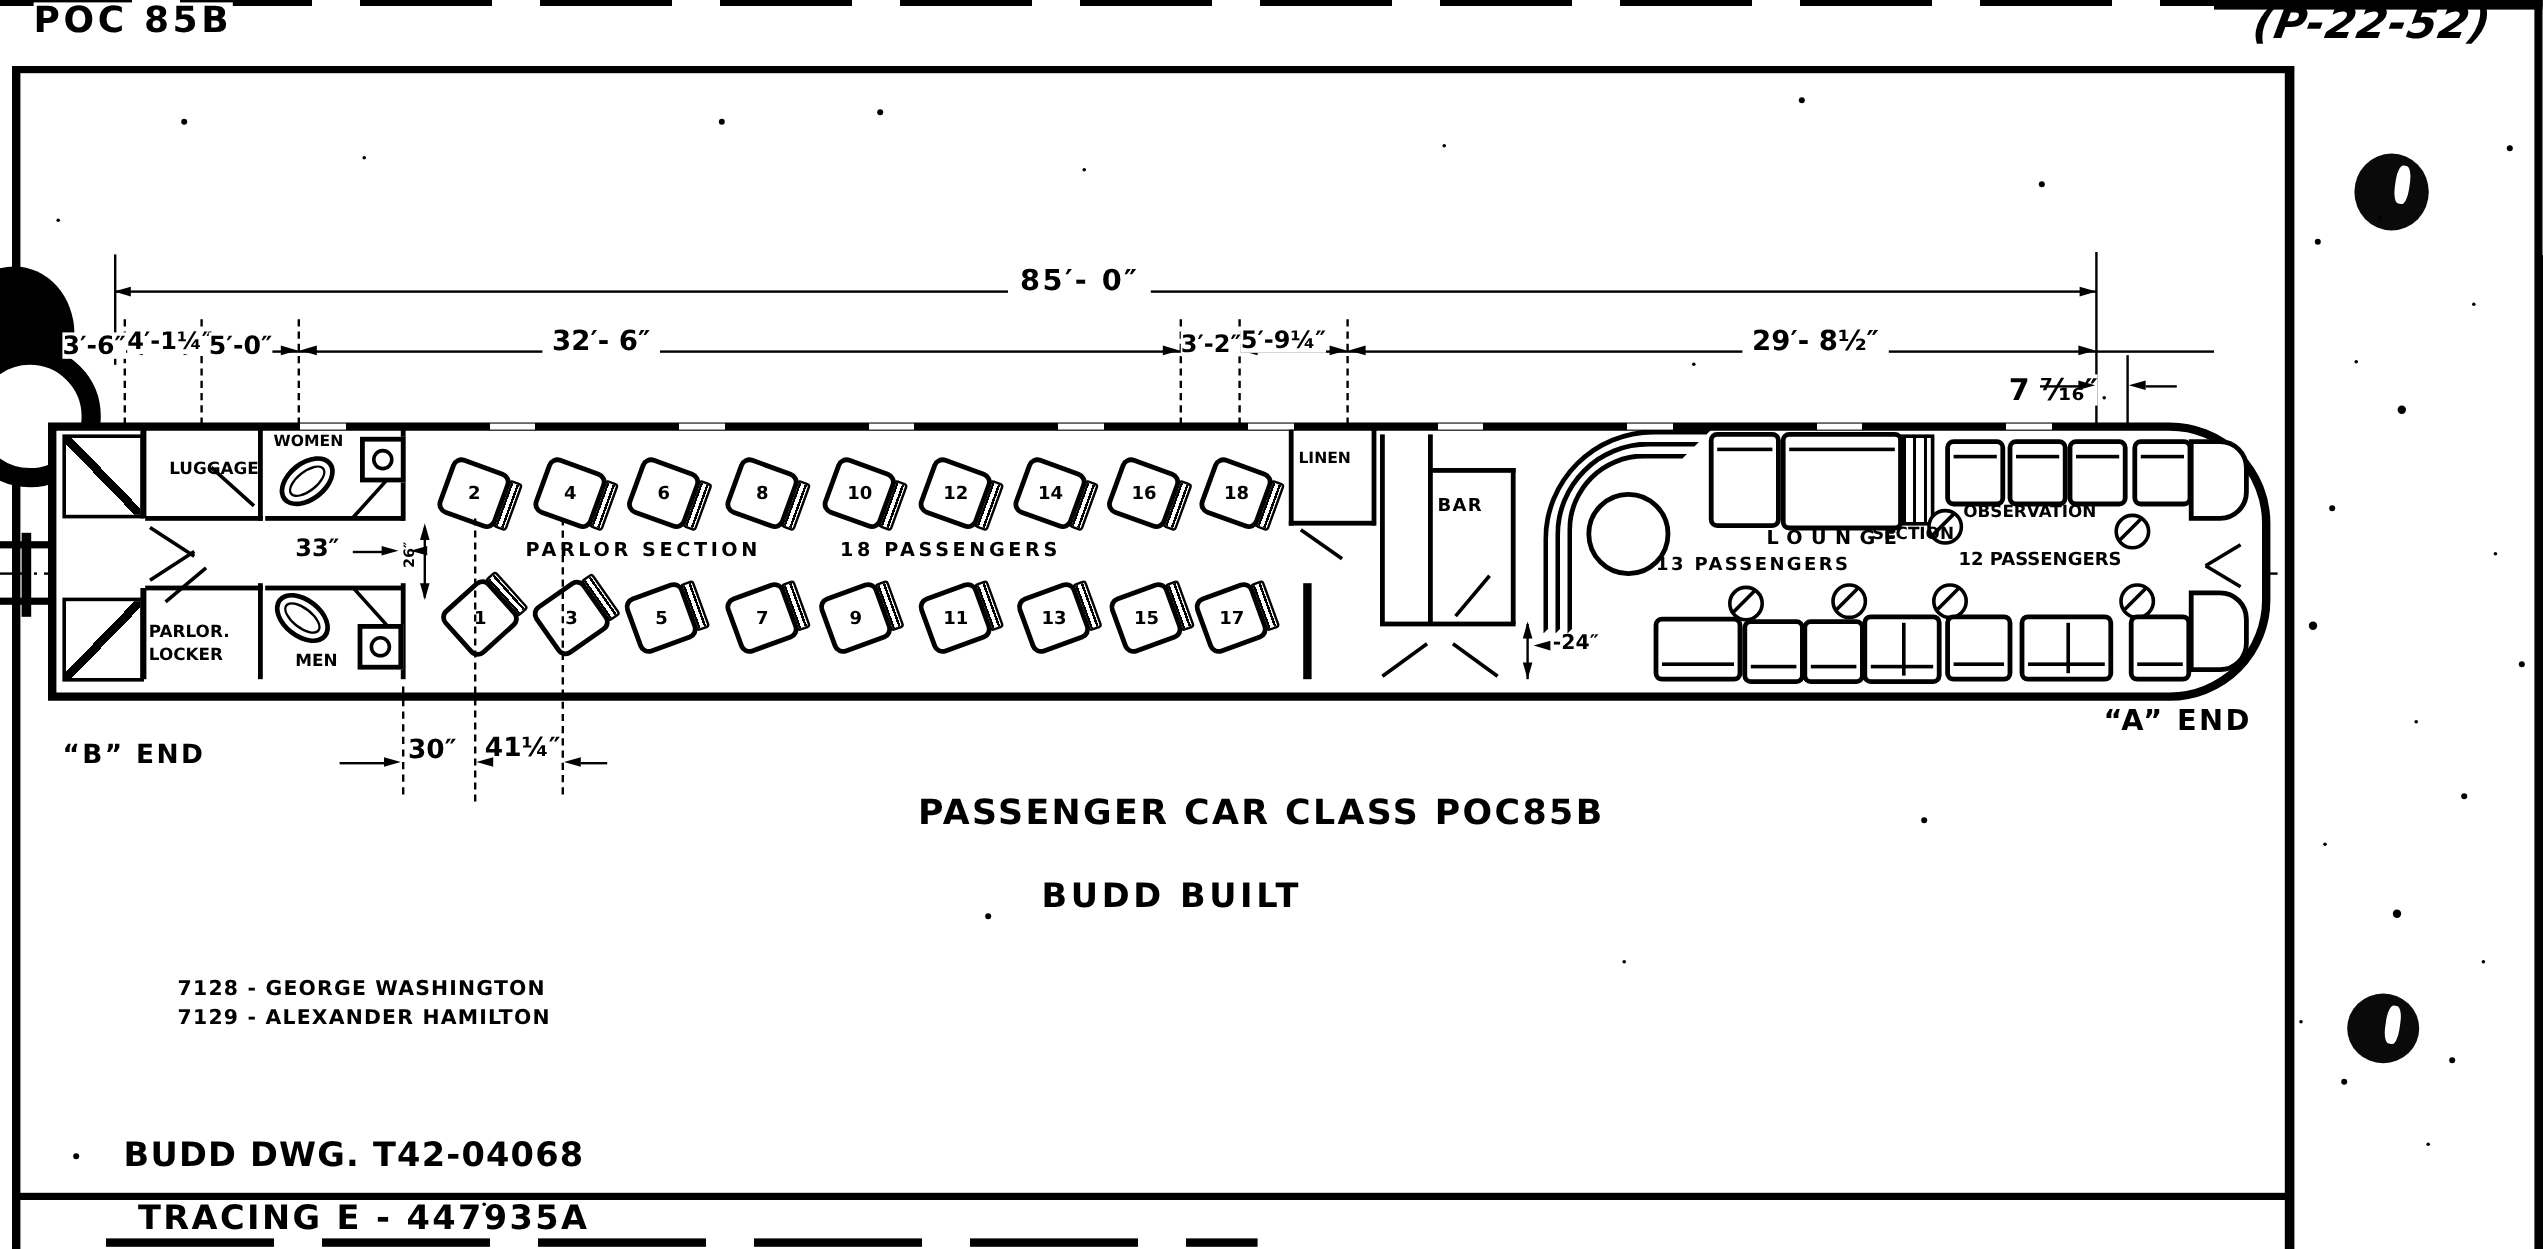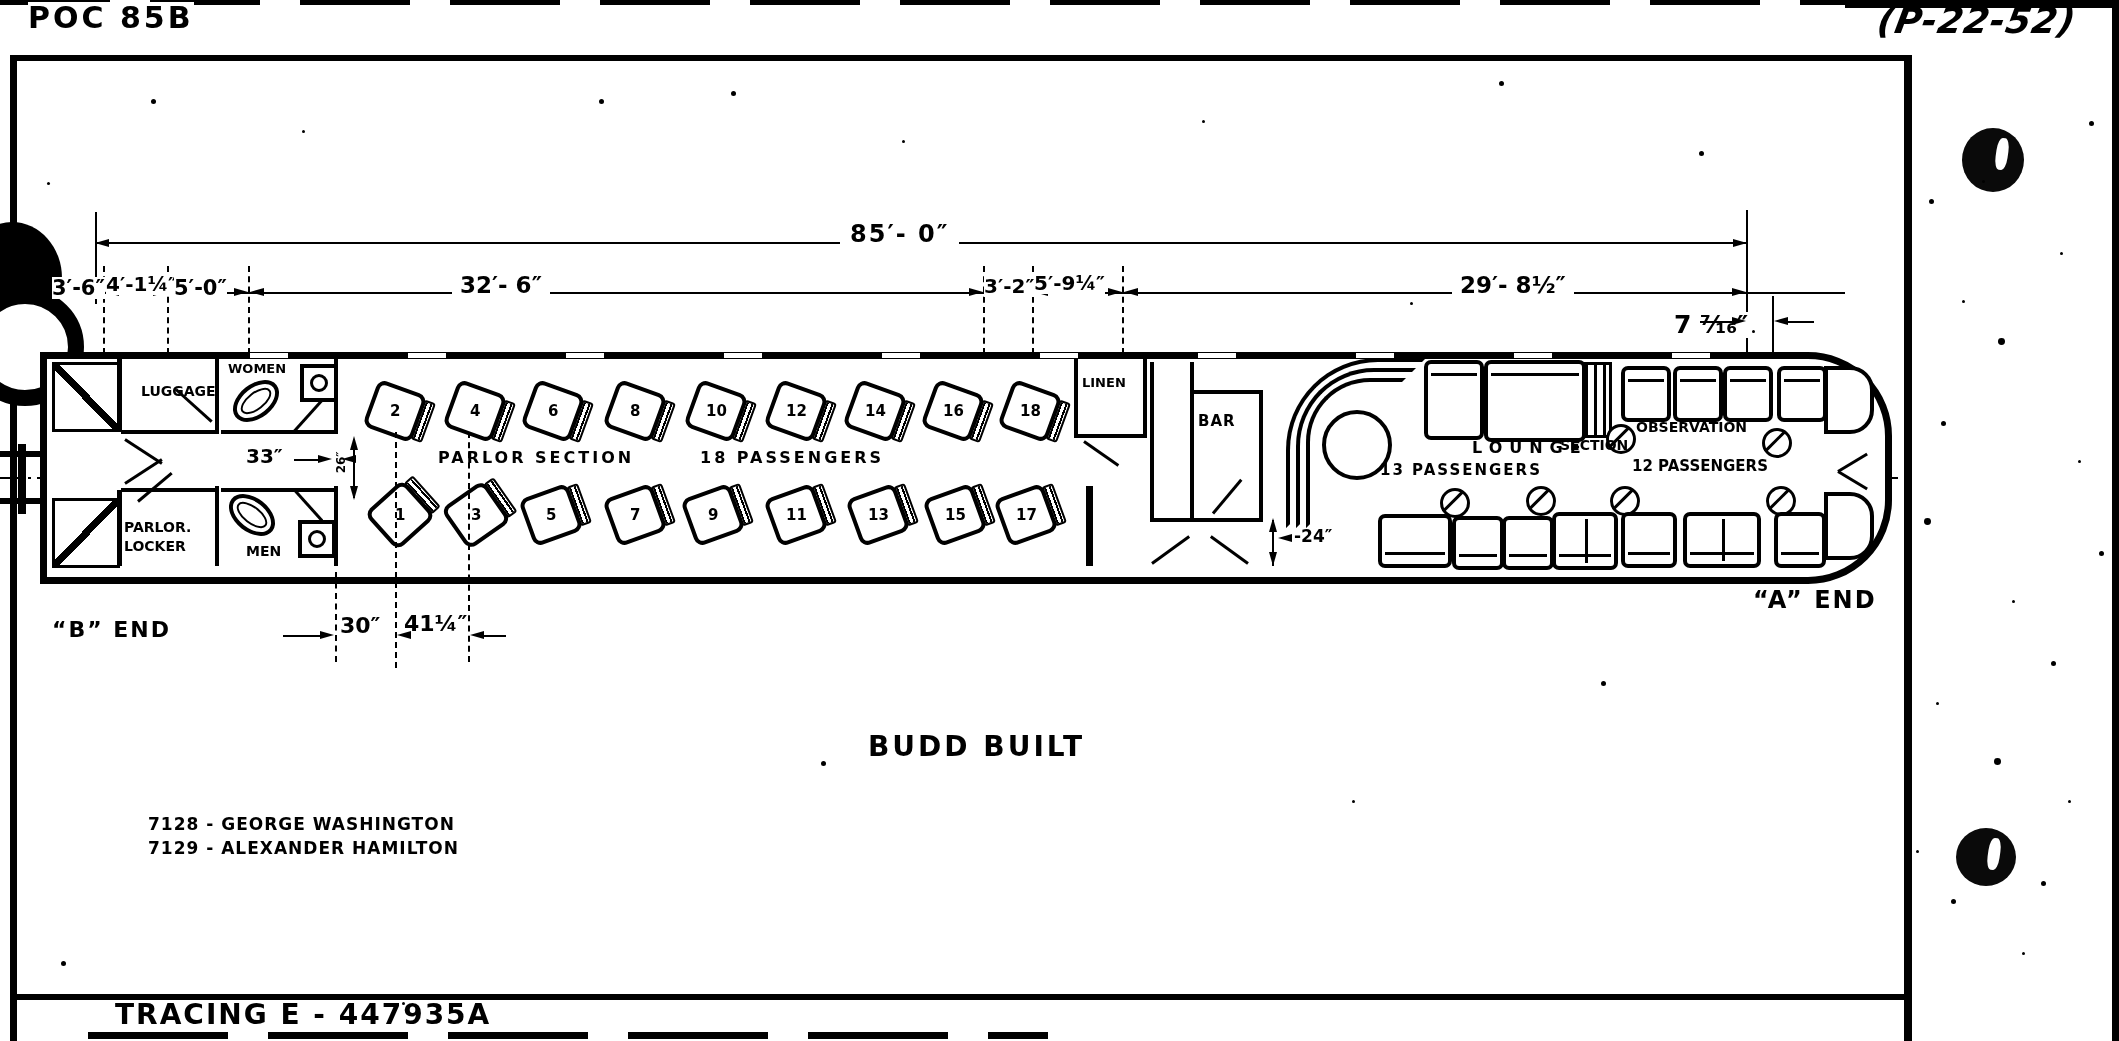--- a/index.html
+++ b/index.html
@@ -282,21 +282,23 @@
   <div class="dashv" style="left:395px;top:432px;height:236px"></div>
   <div class="dashv" style="left:468px;top:432px;height:230px"></div>
   <div class="hl" style="left:283px;top:635px;width:38px;height:2px"></div>
   <div class="ar r" style="left:320px;top:631px"></div>
   <div class="lbl" style="left:340px;top:614px;font-size:22px;background:transparent">30″</div>
   <div class="ar l" style="left:397px;top:631px"></div>
   <div class="lbl" style="left:404px;top:612px;font-size:22px;background:transparent">41¼″</div>
   <div class="ar l" style="left:470px;top:631px"></div>
   <div class="hl" style="left:484px;top:635px;width:22px;height:2px"></div>
 
+  <div class="lbl" style="left:765px;top:662px;font-size:29px;letter-spacing:2px;background:transparent">PASSENGER CAR CLASS POC85B</div>
   <div class="lbl" style="left:868px;top:732px;font-size:28px;letter-spacing:3px;background:transparent">BUDD BUILT</div>
 
   <div class="lbl" style="left:148px;top:816px;font-size:17px;letter-spacing:1px;background:transparent">7128 - GEORGE WASHINGTON</div>
   <div class="lbl" style="left:148px;top:840px;font-size:17px;letter-spacing:1px;background:transparent">7129 - ALEXANDER HAMILTON</div>
+  <div class="lbl" style="left:103px;top:948px;font-size:28px;letter-spacing:1px;background:transparent">BUDD DWG. T42-04068</div>
   <div class="hl" style="left:10px;top:994px;width:1898px;height:6px"></div>
   <div class="lbl" style="left:115px;top:1000px;font-size:28px;letter-spacing:2px;background:transparent">TRACING E - 447935A</div>
   <div class="abs" style="left:88px;top:1032px;width:960px;height:7px;background:repeating-linear-gradient(90deg,#000 0 140px,transparent 140px 180px)"></div>
 
 </div>
 
 </body></html>

